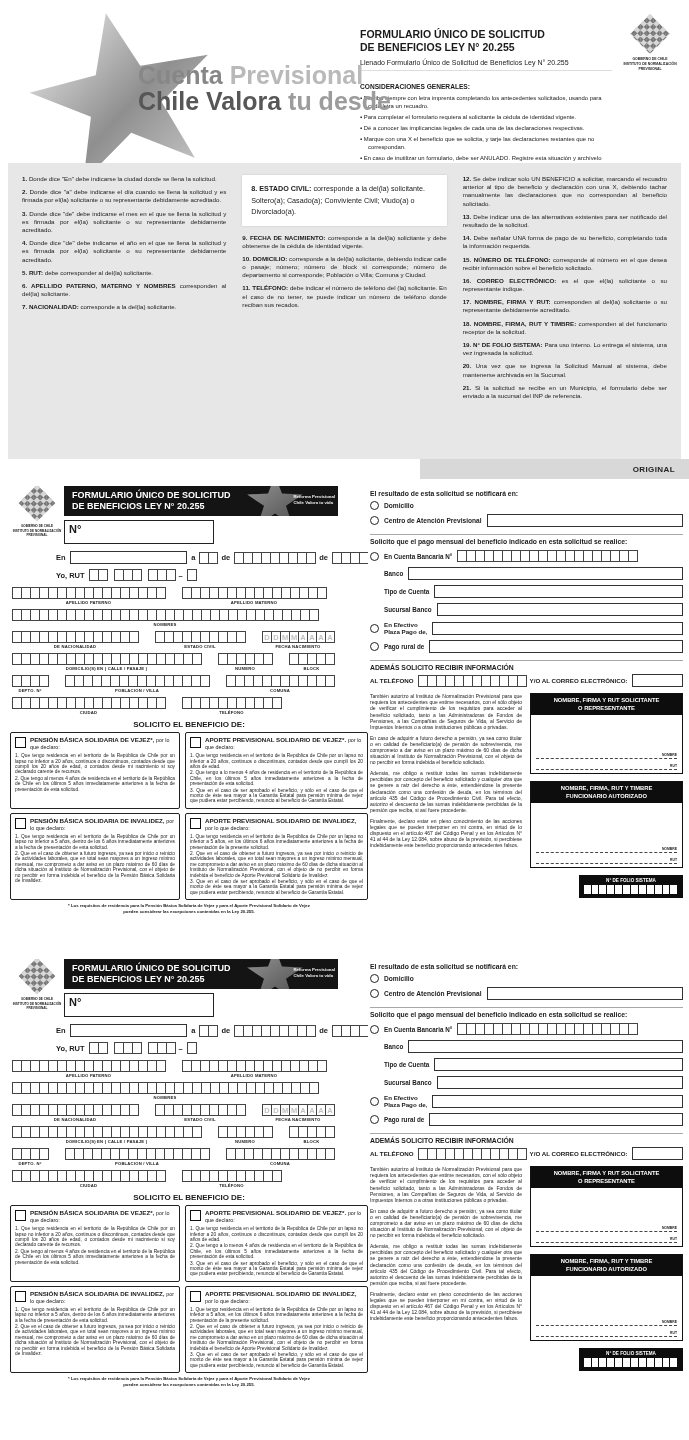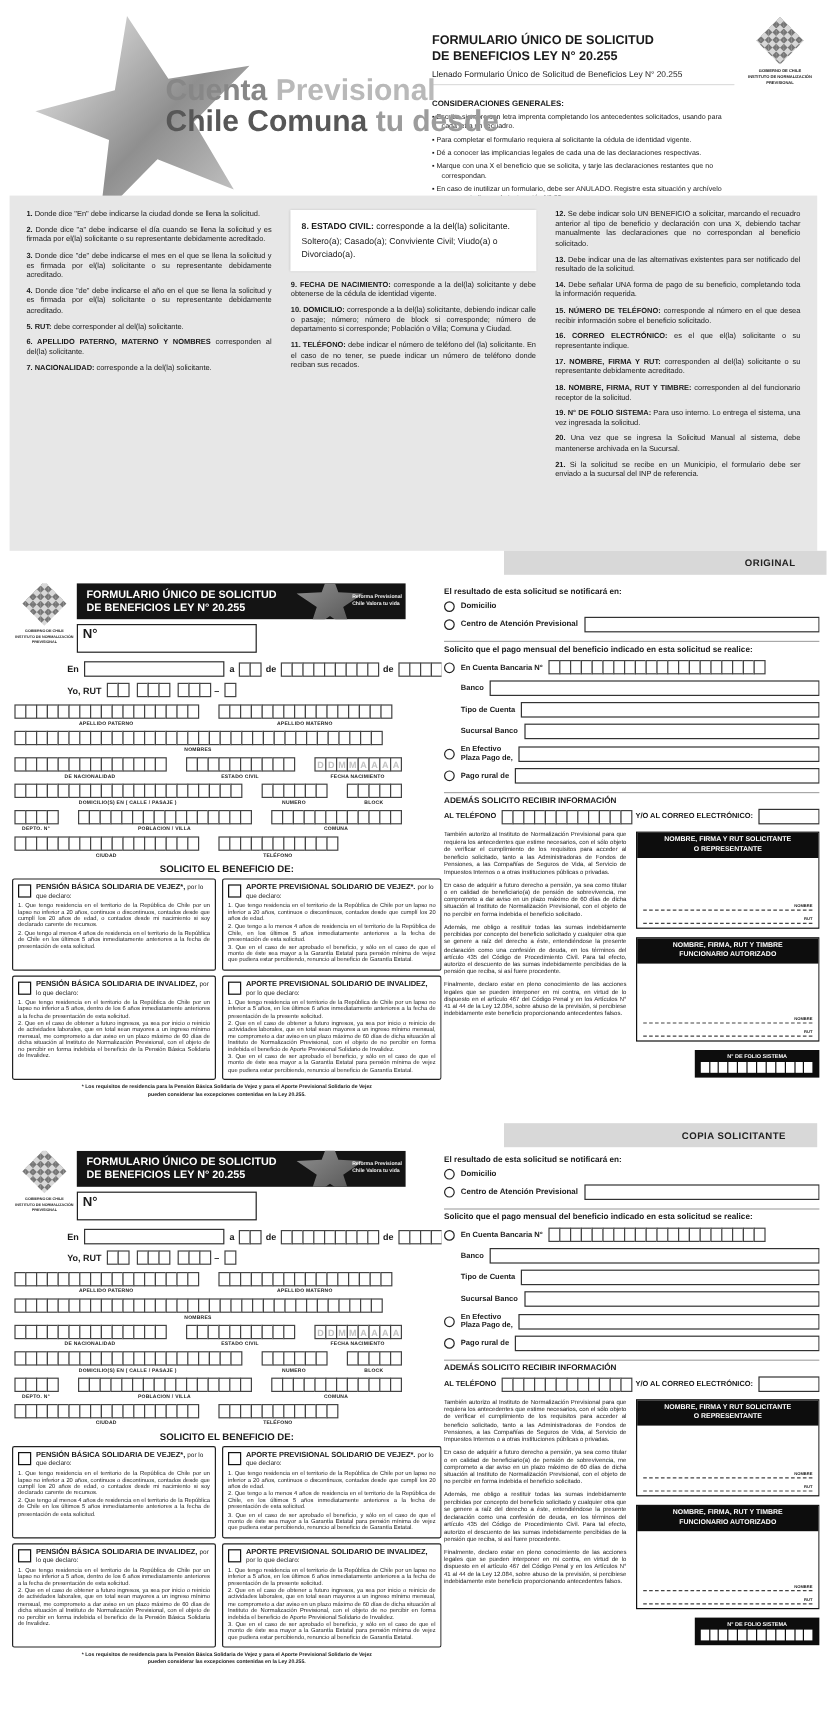--- a/index.html
+++ b/index.html
@@ -29,21 +29,21 @@
     background-size:9px 9px; background-position:0 0,4.5px 4.5px; }
   .gov-text { margin-top:9px; font-size:3.4px; font-weight:bold; line-height:1.5; color:#222; }
 
   
   .instructions { position:absolute; top:163px; left:8px; right:8px; height:296px; background:#e7e7e7; padding:12px 14px; display:flex; gap:16px; }
   .icol { flex:1; }
   p.instr { font-size:6.2px; line-height:1.32; text-align:justify; margin-bottom:5px; }
   .hl-box { background:#ffffff; padding:8px 9px; font-size:7.2px; line-height:1.6; margin-bottom:8px; box-shadow:0 0 2px rgba(0,0,0,.15); }
 
   
-  .side-banner { position:absolute; height:20px; background:#d8d8d8; display:flex; align-items:center; justify-content:flex-end; padding-right:26px; font-size:8px; font-weight:bold; letter-spacing:.4px; color:#222; }
+  .side-banner { position:absolute; height:20px; background:#d8d8d8; display:flex; align-items:center; justify-content:flex-end; padding-right:14px; font-size:8px; font-weight:bold; letter-spacing:.4px; color:#222; }
   .banner-original { top:459px; left:420px; right:0; }
   .banner-copia { top:936px; left:420px; right:8px; }
 
   .copy-host { position:absolute; left:0; width:689px; height:448px; }
   .host-1 { top:486px; } .host-2 { top:959px; }
 
   
   .fc-left { position:absolute; left:10px; top:0; width:358px; height:448px; overflow:hidden; }
   .fc-right { position:absolute; left:370px; right:6px; top:2px; height:446px; overflow:hidden; }
 
@@ -111,21 +111,21 @@
 </head>
 <body>
 
 <div class="page">
 
   <div class="hdr">
     <div class="brand-zone">
       <div class="star star-big"></div>
       <div class="brand-text">
         <div class="brand-l1"><span class="w1">Cuenta</span> <span class="w2">Previsional</span></div>
-        <div class="brand-l2"><span class="w3">Chile Comuna</span> <span class="w4">tu desde</span></div>
+        <div class="brand-l2"><span class="w3">Chile Valora</span> <span class="w4">tu desde</span></div>
       </div>
     </div>
     <div class="hdr-right">
       <div class="hdr-title">
         <div>FORMULARIO ÚNICO DE SOLICITUD</div>
         <div>DE BENEFICIOS LEY N° 20.255</div>
       </div>
       <div class="hdr-sub">Llenado Formulario Único de Solicitud de Beneficios Ley N° 20.255</div>
       <div class="consid-title">CONSIDERACIONES GENERALES:</div>
       <div class="consid-list">
@@ -433,21 +433,20 @@
           </div>
         </div>
         <div class="folio">
           <div class="folio-title">N° DE FOLIO SISTEMA</div>
           <div class="fcells"><span class="fcell"></span><span class="fcell"></span><span class="fcell"></span><span class="fcell"></span><span class="fcell"></span><span class="fcell"></span><span class="fcell"></span><span class="fcell"></span><span class="fcell"></span><span class="fcell"></span><span class="fcell"></span><span class="fcell"></span></div>
         </div>
       </div>
     </div>
   </div>
 </div>
-  <div class="side-banner banner-copia">COPIA SOLICITANTE</div>
   <div class="copy-host host-2">
   <div class="fc-left">
     <div class="fc-gov">
       <div class="diamond"></div>
       <div class="gov-text">
         <div>GOBIERNO DE CHILE</div>
         <div>INSTITUTO DE NORMALIZACIÓN</div>
         <div>PREVISIONAL</div>
       </div>
     </div>

